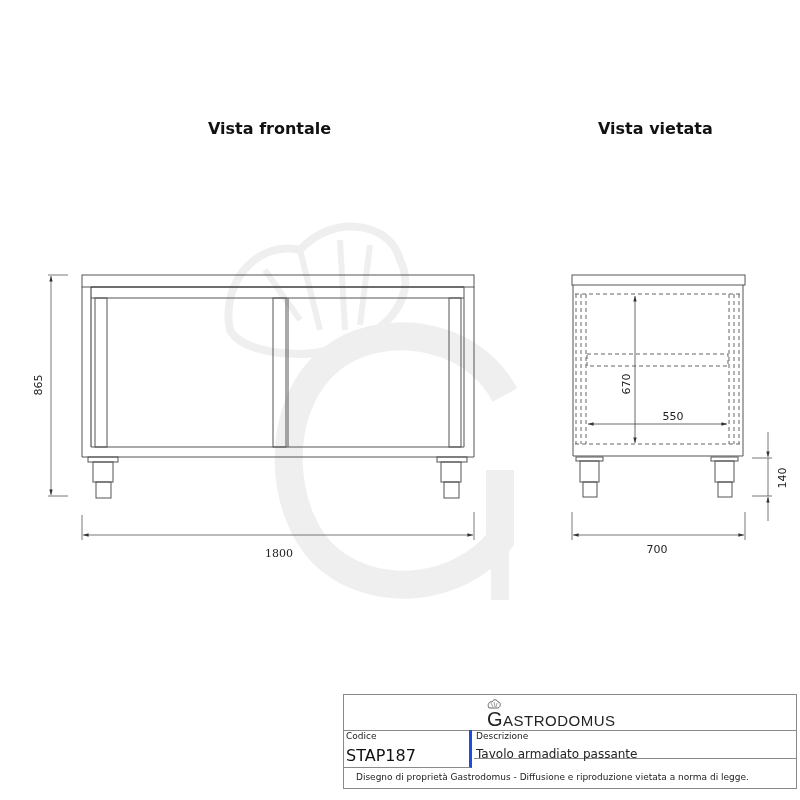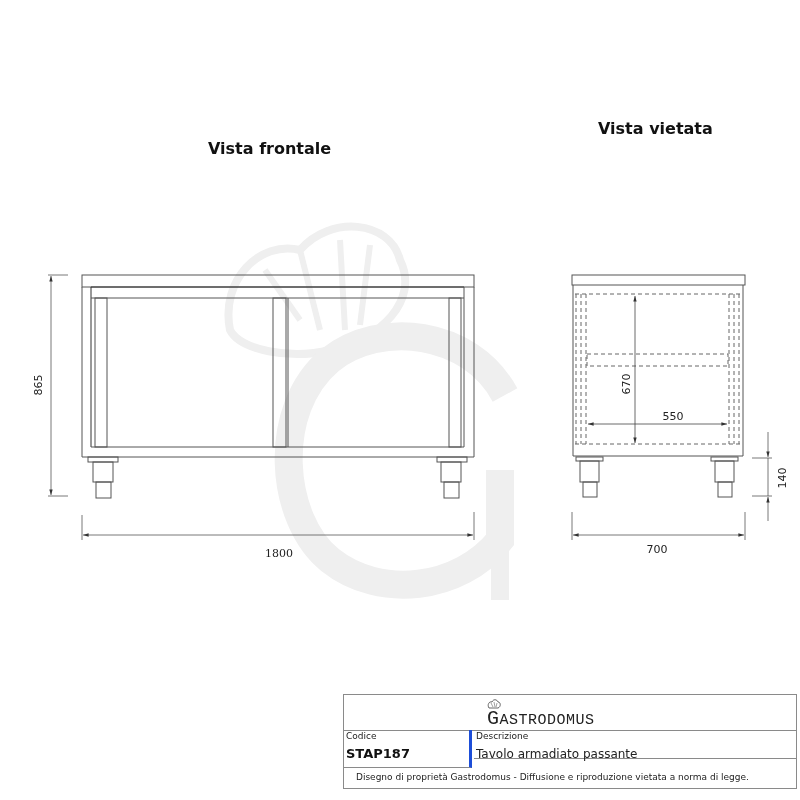--- a/index.html
+++ b/index.html
@@ -4,27 +4,27 @@
   <style>
     html, body { margin: 0; padding: 0; background: #ffffff; }
     body { width: 800px; height: 800px; position: relative; overflow: hidden; font-family: "DejaVu Sans", sans-serif; }
     svg.drawing { position: absolute; left: 0; top: 0; width: 800px; height: 800px; }
     .view-title { position: absolute; top: 119px; font-family: "DejaVu Sans", sans-serif; font-weight: bold; font-size: 16px; color: #111; white-space: nowrap; }
     .dim { font-family: "DejaVu Serif", serif; font-size: 11px; fill: #222; }
     .dim-sans { font-family: "DejaVu Sans", sans-serif; font-size: 11px; fill: #222; }
     .title-block { position: absolute; left: 343px; top: 694px; width: 454px; height: 95px; border: 1px solid #8a8a8a; box-sizing: border-box; background: #fff; }
     .tb-logo-row { position: absolute; left: 0; top: 0; width: 100%; height: 35px; border-bottom: 1px solid #8a8a8a; }
     .tb-logo { position: absolute; left: 143px; top: 6px; height: 28px; display: flex; align-items: flex-end; }
-    .tb-logo-text { font-family: Liberation Mono, monospace; font-size: 15px; color: #222; letter-spacing: 0.5px; line-height: 1; }
+    .tb-logo-text { font-family: Liberation Sans, sans-serif; font-size: 15px; color: #222; letter-spacing: 0.5px; line-height: 1; }
     .tb-logo-text .big { font-size: 20px; }
     .tb-logo-icon { position: absolute; left: 0px; top: -2px; }
     .tb-code { position: absolute; left: 0; top: 35px; width: 128px; height: 38px; border-right: 3px solid #1d4ed8; border-bottom: 1px solid #8a8a8a; box-sizing: border-box; }
     .tb-desc { position: absolute; left: 130px; top: 35px; right: 0; height: 29px; border-bottom: 1px solid #8a8a8a; box-sizing: border-box; }
     .tb-label { position: absolute; left: 2px; top: 1px; font-family: "DejaVu Sans", sans-serif; font-size: 9px; color: #222; }
-    .tb-code-val { position: absolute; left: 2px; top: 16px; font-family: "DejaVu Sans", sans-serif; font-weight: bold; font-size: 13px; color: #111; }
+    .tb-code-val { position: absolute; left: 2px; top: 16px; font-family: "DejaVu Sans", sans-serif; font-weight: normal; font-size: 16px; color: #111; }
     .tb-desc-val { position: absolute; left: 2px; top: 17px; font-family: "DejaVu Sans", sans-serif; font-size: 12px; color: #222; }
     .tb-footer { position: absolute; left: 12px; top: 77px; font-family: "DejaVu Sans", sans-serif; font-size: 9px; color: #222; white-space: nowrap; }
   </style>
 </head>
 <body>
 
 <svg class="drawing" viewBox="0 0 800 800" xmlns="http://www.w3.org/2000/svg">
   <defs>
     <marker id="arr" viewBox="0 0 10 10" refX="10" refY="5" markerWidth="7" markerHeight="7" orient="auto-start-reverse">
       <path d="M0,2 L10,5 L0,8 z" fill="#333"></path>
@@ -132,21 +132,21 @@
   <text class="dim-sans" transform="translate(786,478) rotate(-90)" text-anchor="middle">140</text>
 
   <g stroke="#555" stroke-width="0.8" fill="none">
     <line x1="572" y1="512" x2="572" y2="540"></line>
     <line x1="745" y1="512" x2="745" y2="540"></line>
     <line x1="573" y1="535" x2="744" y2="535" marker-start="url(#arr)" marker-end="url(#arr)"></line>
   </g>
   <text class="dim-sans" x="657" y="553" text-anchor="middle">700</text>
 </svg>
 
-<div class="view-title" style="left:208px;margin-top:20px;">Vista frontale</div>
+<div class="view-title" style="left:208px;">Vista frontale</div>
 <div class="view-title" style="left:598px;">Vista vietata</div>
 
 <div class="title-block">
   <div class="tb-logo-row">
     <div class="tb-logo">
       <svg class="tb-logo-icon" width="14" height="12" viewBox="0 0 14 12">
         <path d="M2,9 C0,6 2,2 5,3 C6,0 10,0 11,3 C14,3 14,8 11,9 Z" fill="none" stroke="#555" stroke-width="0.9"></path>
         <path d="M4,4 L6,8 M7,3 L8,8 M10,4 L9,8" stroke="#777" stroke-width="0.7"></path>
       </svg>
       <span class="tb-logo-text"><span class="big">G</span><span>ASTRODOMUS</span></span>

